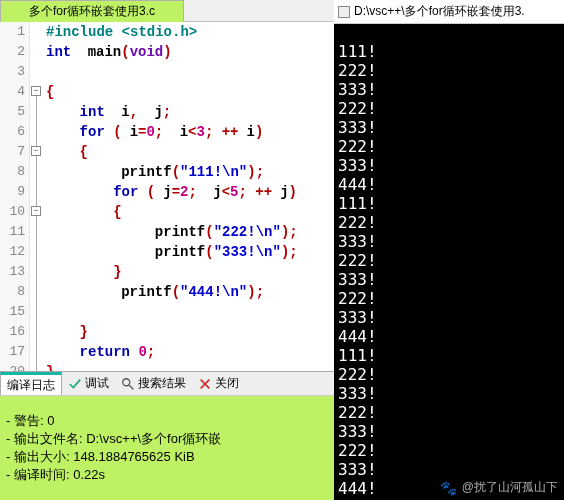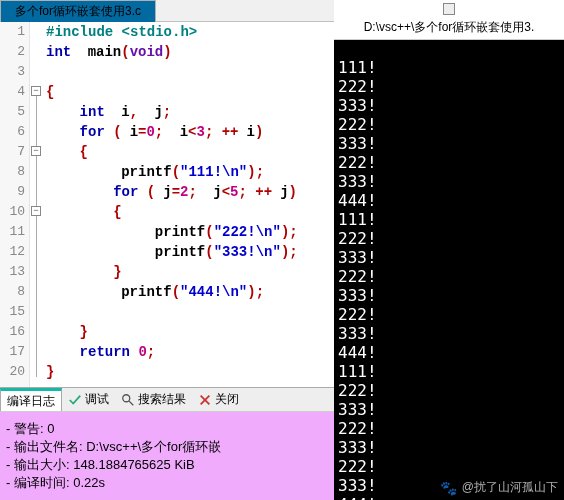--- a/index.html
+++ b/index.html
@@ -1,20 +1,20 @@
 <!DOCTYPE html>
 <html><head>
 <meta charset="utf-8">
 <style>
 * { margin: 0; padding: 0; box-sizing: border-box; }
 body { font-family: Consolas, "Courier New", monospace; font-size: 14px; background: #fff; width: 564px; height: 500px; overflow: hidden; position: relative; }
 
 .ide-pane { position: absolute; left: 0; top: 0; width: 334px; height: 500px; background: #fff; display: flex; flex-direction: column; }
 .editor-tab-bar { background: #f0f0f0; border-bottom: 1px solid #c0c0c0; height: 22px; display: flex; align-items: center; }
-.editor-tab { background: #0369a1; border: 1px solid #b0b0b0; border-bottom: none; padding: 2px 14px; font-size: 12px; font-family: SimSun, sans-serif; }
+.editor-tab { background: #bef264; border: 1px solid #b0b0b0; border-bottom: none; padding: 2px 28px; font-size: 12px; font-family: SimSun, sans-serif; }
 
 .code-area { flex: 1; display: flex; background: #fff; overflow: hidden; }
 .gutter { width: 30px; background: #f7f7f7; border-right: 1px solid #e4e4e4; text-align: right; padding-right: 4px; color: #888; line-height: 20px; font-size: 13px; }
 .fold-col { width: 14px; background: #fff; position: relative; line-height: 20px; }
 .fold-box { position: absolute; left: 1px; width: 10px; height: 10px; border: 1px solid #888; background: #fff; font-size: 9px; line-height: 8px; text-align: center; color: #555; }
 .fold-line { position: absolute; left: 6px; width: 1px; background: #aaa; }
 .code-lines { flex: 1; line-height: 20px; white-space: pre; font-weight: bold; padding-left: 2px; }
 
 .kw { color: #0000aa; }
 .pp { color: #008080; }
@@ -22,24 +22,24 @@
 .num { color: #c00080; }
 .typ { color: #6a0dad; }
 .pun { color: #b00000; }
 .id { color: #000; margin-left: 8px; }
 
 .bottom-panel { border-top: 1px solid #aaa; background: #f4f4f4; font-family: SimSun, sans-serif; font-size: 13px; }
 .tab-row { display: flex; align-items: center; height: 24px; background: #eee; border-bottom: 1px solid #ccc; }
 .btab { display: flex; align-items: center; gap: 3px; padding: 0 6px; height: 100%; font-size: 12px; cursor: pointer; }
 .btab.active { background: #fff; border-top: 3px solid #14b8a6; border-left: 1px solid #aaa; border-right: 1px solid #aaa; }
 .ico { width: 14px; height: 14px; display: inline-block; }
-.log-body { background: #f0abfc; padding: 8px 6px; line-height: 18px; font-size: 13px; }
+.log-body { background: #bef264; padding: 16px 6px; line-height: 18px; font-size: 13px; }
 
 .console-pane { position: absolute; left: 334px; top: 0; width: 230px; height: 500px; background: #000; color: #fff; display: flex; flex-direction: column; }
-.console-title { background: #fff; color: #000; border-bottom: 1px solid #ccc; font-size: 12px; font-family: SimSun, sans-serif; padding: 3px 4px; display: flex; align-items: center; gap: 4px; flex-direction: column; }
+.console-title { background: #fff; color: #000; border-bottom: 1px solid #ccc; font-size: 12px; font-family: SimSun, sans-serif; padding: 3px 4px; display: flex; align-items: center; gap: 4px; }
 .title-ico { width: 12px; height: 12px; border: 1px solid #888; display: inline-block; background: #eee; }
 .console-out { flex: 1; padding: 18px 4px; font-size: 16px; line-height: 19px; white-space: pre; font-family: Consolas, monospace; }
 
 .watermark { position: absolute; right: 6px; bottom: 4px; color: #ccc; font-size: 12px; font-family: SimSun, sans-serif; display: flex; align-items: center; gap: 4px; opacity: 0.85; }
 .paw { font-size: 14px; }
 </style>
 </head>
 <body>
 
 <div class="ide-pane">

